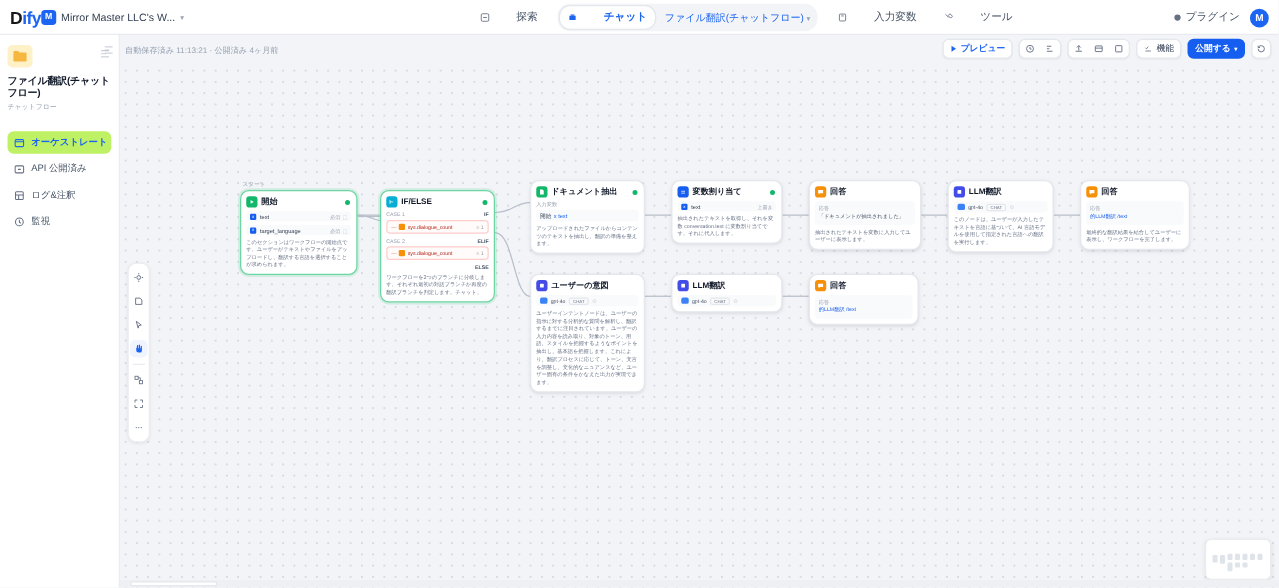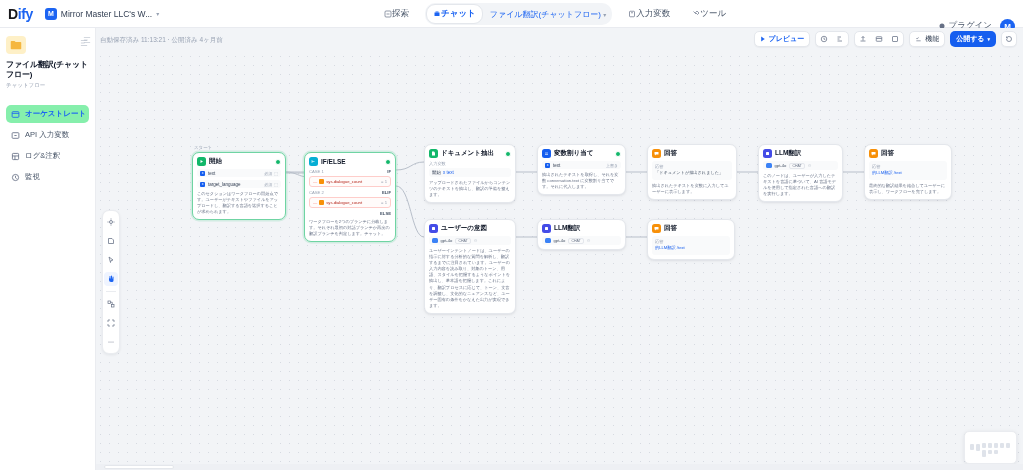--- a/index.html
+++ b/index.html
@@ -22,54 +22,53 @@
   }
   .logo {
     margin-left:8px;
     font-size:14px; font-weight:bold;
     letter-spacing:-0.4px;
     color:#18181b;
   }
   .logo .accent { color:#1c64f2; }
   .ws {
     display:flex; align-items:center; gap:4px;
-    margin-left:12px;
     justify-content:space-between;
   }
   .ws-avatar {
     width:12px;height:12px;border-radius:3px;background:#1c64f2;
     color:#fff;font-size:7px;display:flex;align-items:center;justify-content:center;
     font-weight:bold;
   }
   .ws-name { font-size:8.5px; color:#344054; max-width:96px; overflow:hidden; white-space:nowrap; }
   .chev { font-size:6px; color:#98a2b3; }
 
   .nav {
     position:absolute; left:378px; top:0; height:28px;
     display:flex; align-items:center; gap:10px;
   }
   .nav-item {
-    display:flex; align-items:center; gap:0;
+    display:flex; align-items:center; gap:21px;
     font-size:8.5px; color:#475467;
     padding:3px 6px; border-radius:9px;
     white-space:nowrap;
   }
   .nav-item.pill {
     background:#ffffff; border:1px solid #e4e7ec; color:#1c64f2;
     font-weight:bold;
   }
   .nav-group {
     display:flex; align-items:center; gap:2px;
     background:#f2f4f7; border-radius:10px; padding:1px;
   }
   .nav-sub { font-size:8px; color:#1c64f2; padding:3px 5px; white-space:nowrap; }
   .nav-ico { width:8px;height:8px; display:inline-block; }
 
   .topright {
-    position:absolute; right:8px; top:12px; height:28px;
+    position:absolute; right:8px; top:0; height:28px;
     display:flex; align-items:center; gap:8px;
   }
   .plug { display:flex;align-items:center;gap:3px;font-size:8.5px;color:#475467; }
   .user-avatar {
     width:15px;height:15px;border-radius:50%;background:#1c64f2;
     color:#fff;font-size:8px;font-weight:bold;
     display:flex;align-items:center;justify-content:center;
   }
 
   
@@ -94,21 +93,21 @@
     letter-spacing:-0.2px;
   }
   .app-sub { font-size:5.5px; color:#98a2b3; margin-top:2px; }
   .sb-nav { margin-top:16px; display:flex; flex-direction:column; gap:3px; }
   .sb-item {
     display:flex; align-items:center; gap:5px;
     padding:4px 5px; border-radius:5px;
     font-size:7.5px; color:#475467;
     white-space:nowrap;
   }
-  .sb-item.active { background:#86efac; color:#1c64f2; font-weight:bold; }
+  .sb-item.active { background:#bef264; color:#1c64f2; font-weight:bold; }
   .sb-ico { width:9px;height:9px; flex:0 0 9px; }
 
   
   .canvas-wrap {
     position:absolute; left:96px; top:28px;
     width:927px; height:442px;
     background:#f2f4f7;
   }
   .canvas-head {
     position:absolute; left:0; top:0; width:927px; height:24px;
@@ -366,21 +365,21 @@
           <rect x="2" y="3" width="12" height="10" rx="1.5"></rect>
           <path d="M2 6h12"></path>
         </svg>
       <span>オーケストレート</span>
     </div>
     <div class="sb-item">
       <svg class="sb-ico" viewBox="0 0 16 16" fill="none" stroke="#667085" stroke-width="1.5">
           <rect x="2" y="3" width="12" height="10" rx="1.5"></rect>
           <path d="M6 8h4"></path>
         </svg>
-      <span>API 入力変数</span>
+      <span>API 公開済み</span>
     </div>
     <div class="sb-item">
       <svg class="sb-ico" viewBox="0 0 16 16" fill="none" stroke="#667085" stroke-width="1.5">
           <rect x="2.5" y="2.5" width="11" height="11" rx="1.5"></rect>
           <path d="M2.5 7h11M7 7v6.5"></path>
         </svg>
       <span>ログ&amp;注釈</span>
     </div>
     <div class="sb-item">
       <svg class="sb-ico" viewBox="0 0 16 16" fill="none" stroke="#667085" stroke-width="1.5">

